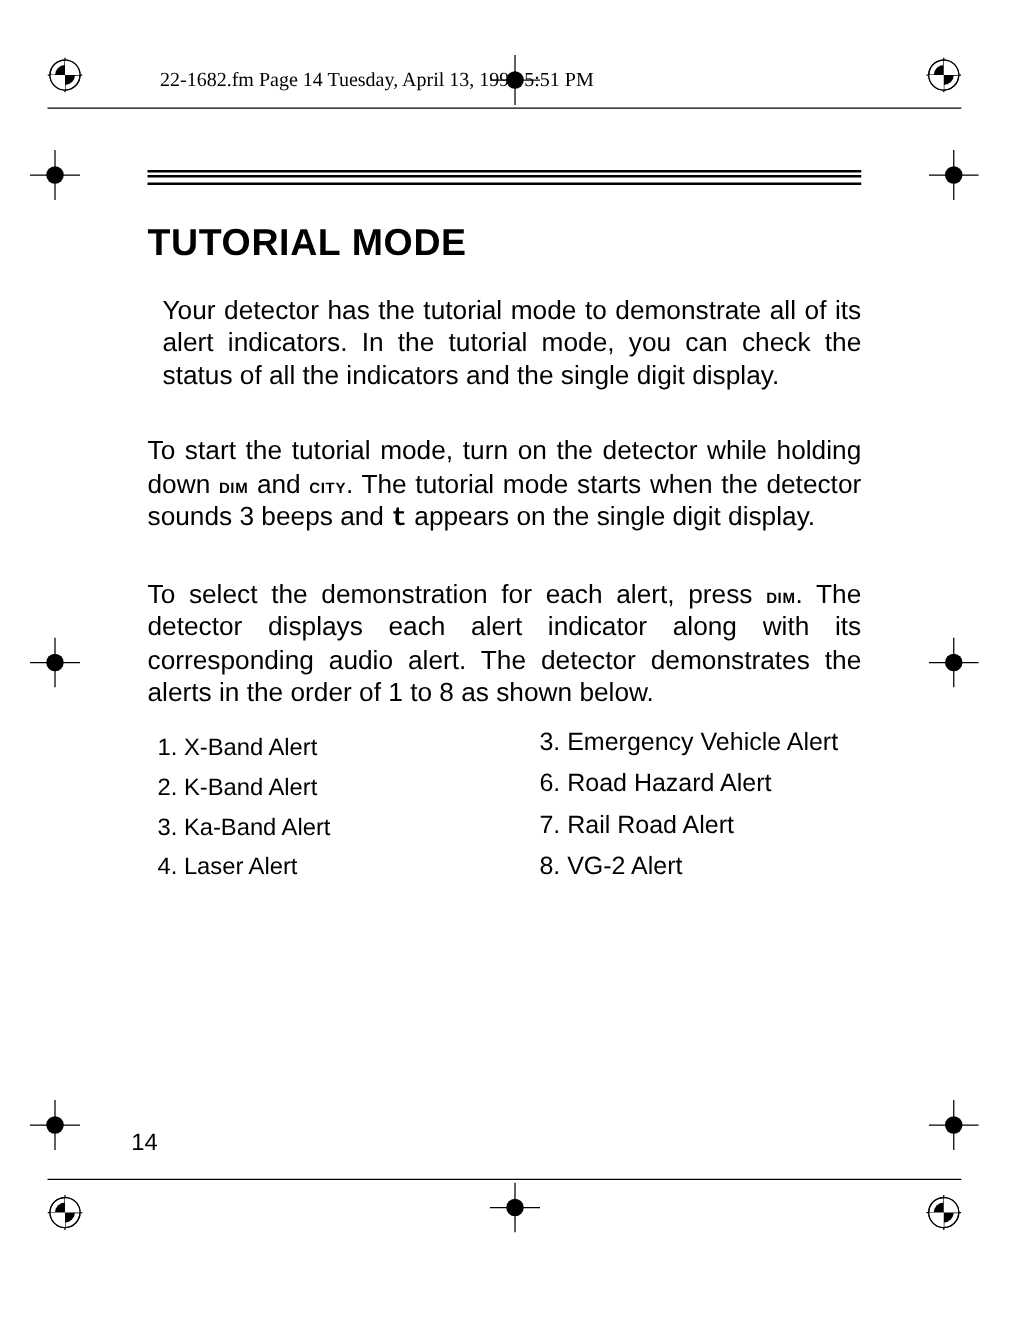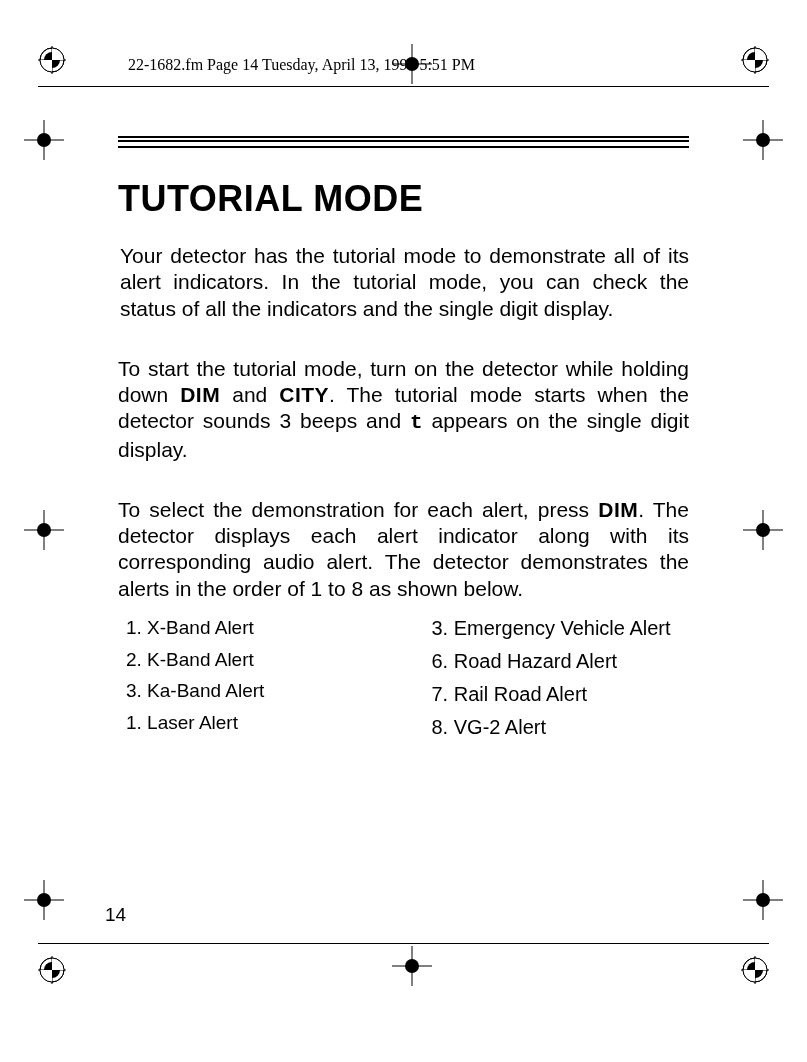--- a/index.html
+++ b/index.html
@@ -82,49 +82,50 @@
     margin-bottom: 28px;
   }
 
   .content {
     padding: 0 20px 0 20px;
     font-size: 21px;
     line-height: 1.25;
   }
 
   h1.title {
-    font-size: 36px;
+    font-size: 30px;
     font-weight: bold;
     margin: 0 0 22px 0;
     letter-spacing: 0.5px;
   }
   p.intro {
-    margin: 0 0 34px 2px;
+    margin: 0 0 34px 12px;
     text-align: justify;
   }
   h2.sub {
     font-size: 23px;
     font-weight: bold;
     margin: 0 0 22px 0;
   }
   p.body {
     margin: 0 0 34px 0;
     text-align: justify;
   }
   p.body2 {
     margin: 0 0 14px 0;
     text-align: justify;
   }
-  .smallcap { font-size: 21px; font-weight: bold; letter-spacing: 0.5px; }
+  .smallcap { font-size: 12px; font-weight: bold; letter-spacing: 0.5px; }
   .mono-t { font-family: "Courier New", monospace; font-weight: bold; }
 
   .alert-list {
     display: flex;
     gap: 48px;
     margin: 0 0 24px 8px;
+    align-items: flex-end;
   }
   .col { flex: 1; }
   .col div { margin-bottom: 8px; font-size: 20px; }
   .col.left div { font-size: 19px; }
 
   .pagenum {
     position: absolute;
     left: 7px;
     bottom: -4px;
     font-size: 19px;
@@ -258,21 +259,21 @@
 
       <p class="body2">
         <span>To select the demonstration for each alert, press </span><span class="smallcap">DIM</span><span>. The detector displays each alert indicator along with its corresponding audio alert. The detector demonstrates the alerts in the order of 1 to 8 as shown below.</span>
       </p>
 
       <div class="alert-list">
         <div class="col left">
           <div>1. X-Band Alert</div>
           <div>2. K-Band Alert</div>
           <div>3. Ka-Band Alert</div>
-          <div>1. Laser Alert</div>
+          <div>4. Laser Alert</div>
         </div>
         <div class="col">
           <div>3. Emergency Vehicle Alert</div>
           <div>6. Road Hazard Alert</div>
           <div>7. Rail Road Alert</div>
           <div>8. VG-2 Alert</div>
         </div>
       </div>
 
     </div>

